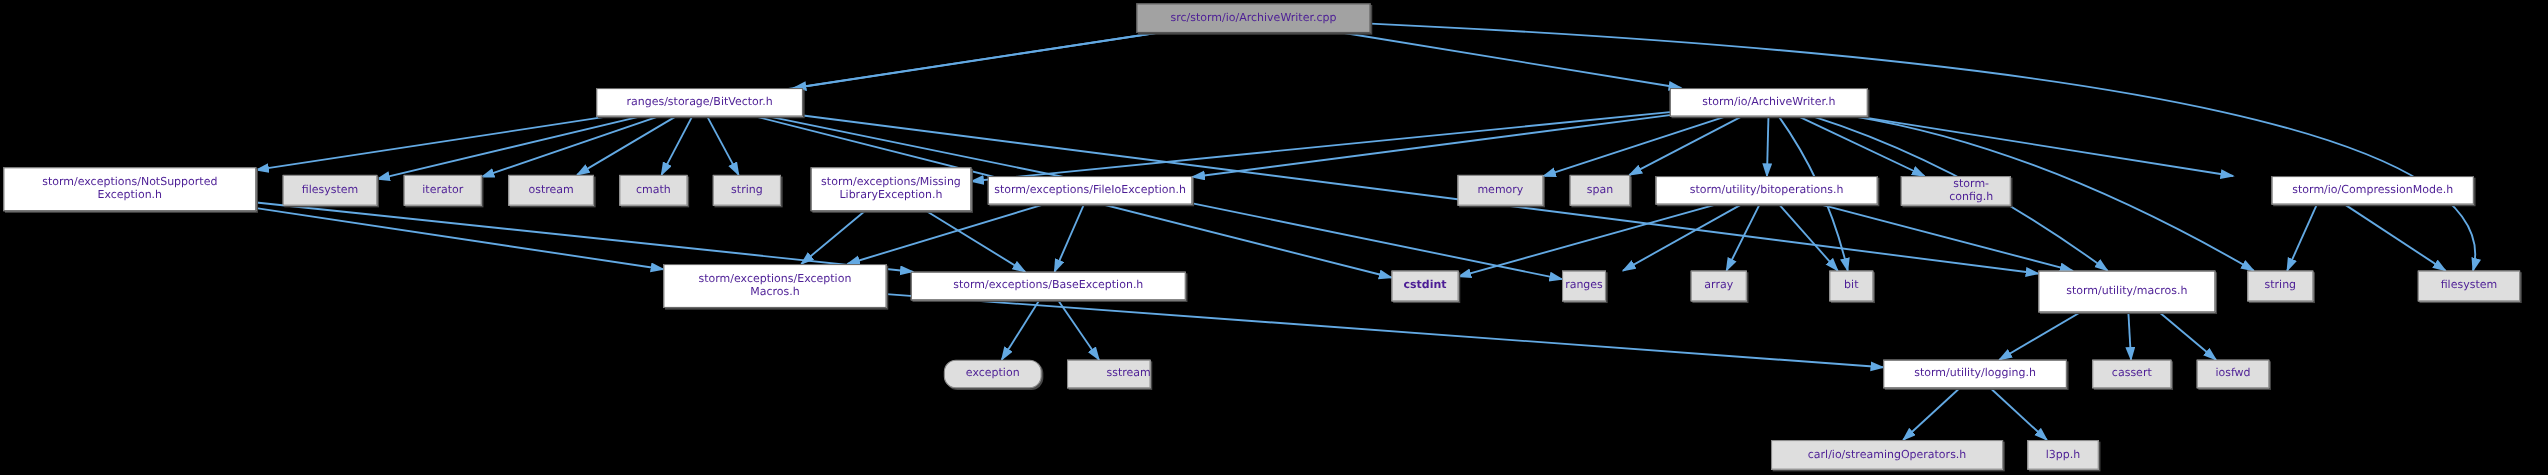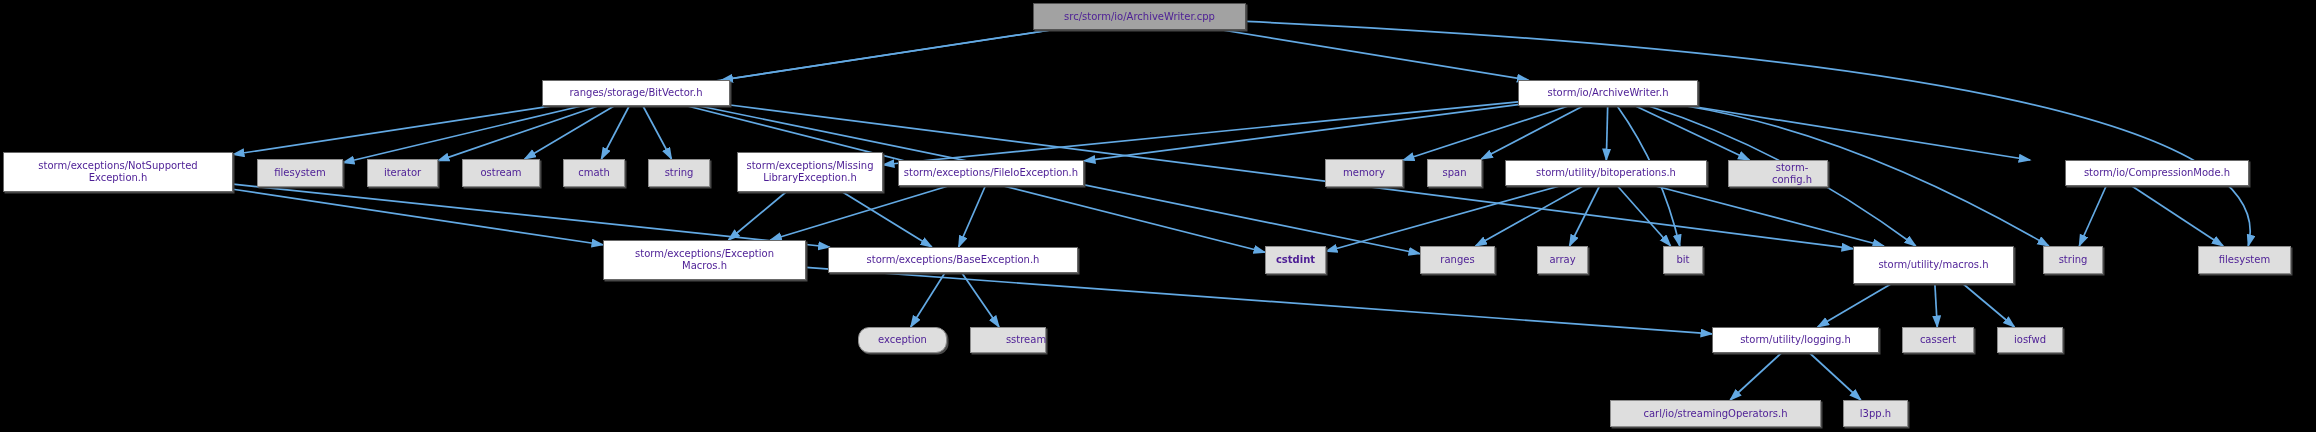--- a/index.html
+++ b/index.html
@@ -87,21 +87,21 @@
     <div class="node header" style="left: 898px; top: 160px; width: 186px; height: 26px;">storm/exceptions/FileIoException.h</div>
     <div class="node system" style="left: 1325px; top: 159px; width: 78px; height: 28px;">memory</div>
     <div class="node system" style="left: 1427px; top: 159px; width: 55px; height: 28px;">span</div>
     <div class="node header" style="left: 1505px; top: 160px; width: 202px; height: 26px;">storm/utility/bitoperations.h</div>
     <div class="node system" style="left: 1728px; top: 160px; width: 100px; height: 27px; padding-left: 28px;">storm-config.h</div>
     <div class="node header" style="left: 2020px; top: 160px; width: 184px; height: 26px; margin-left: 45px;">storm/io/CompressionMode.h</div>
     <div class="node header" style="left: 603px; top: 240px; width: 203px; height: 40px;">storm/exceptions/Exception
 Macros.h</div>
     <div class="node header" style="left: 828px; top: 247px; width: 250px; height: 26px;">storm/exceptions/BaseException.h</div>
     <div class="node system" style="left: 1265px; top: 246px; width: 61px; height: 28px; font-weight: bold;">cstdint</div>
-    <div class="node system" style="left: 1420px; top: 246px; width: 75px; height: 28px;">ranges</div>
+    <div class="node system" style="left: 1420px; top: 246px; width: 40px; height: 28px;">ranges</div>
     <div class="node system" style="left: 1537px; top: 246px; width: 51px; height: 28px;">array</div>
     <div class="node system" style="left: 1663px; top: 246px; width: 40px; height: 28px;">bit</div>
     <div class="node header" style="left: 1853px; top: 246px; width: 161px; height: 38px;">storm/utility/macros.h</div>
     <div class="node system" style="left: 2043px; top: 246px; width: 60px; height: 28px;">string</div>
     <div class="node system" style="left: 2198px; top: 246px; width: 93px; height: 28px;">filesystem</div>
     <div class="node system" style="left: 858px; top: 327px; width: 89px; height: 26px; border-radius: 11px;">exception</div>
     <div class="node system" style="left: 970px; top: 327px; width: 76px; height: 26px; padding-left: 36px;">sstream</div>
     <div class="node header" style="left: 1712px; top: 327px; width: 167px; height: 26px;">storm/utility/logging.h</div>
     <div class="node system" style="left: 1902px; top: 327px; width: 72px; height: 26px;">cassert</div>
     <div class="node system" style="left: 1997px; top: 327px; width: 66px; height: 26px;">iosfwd</div>

